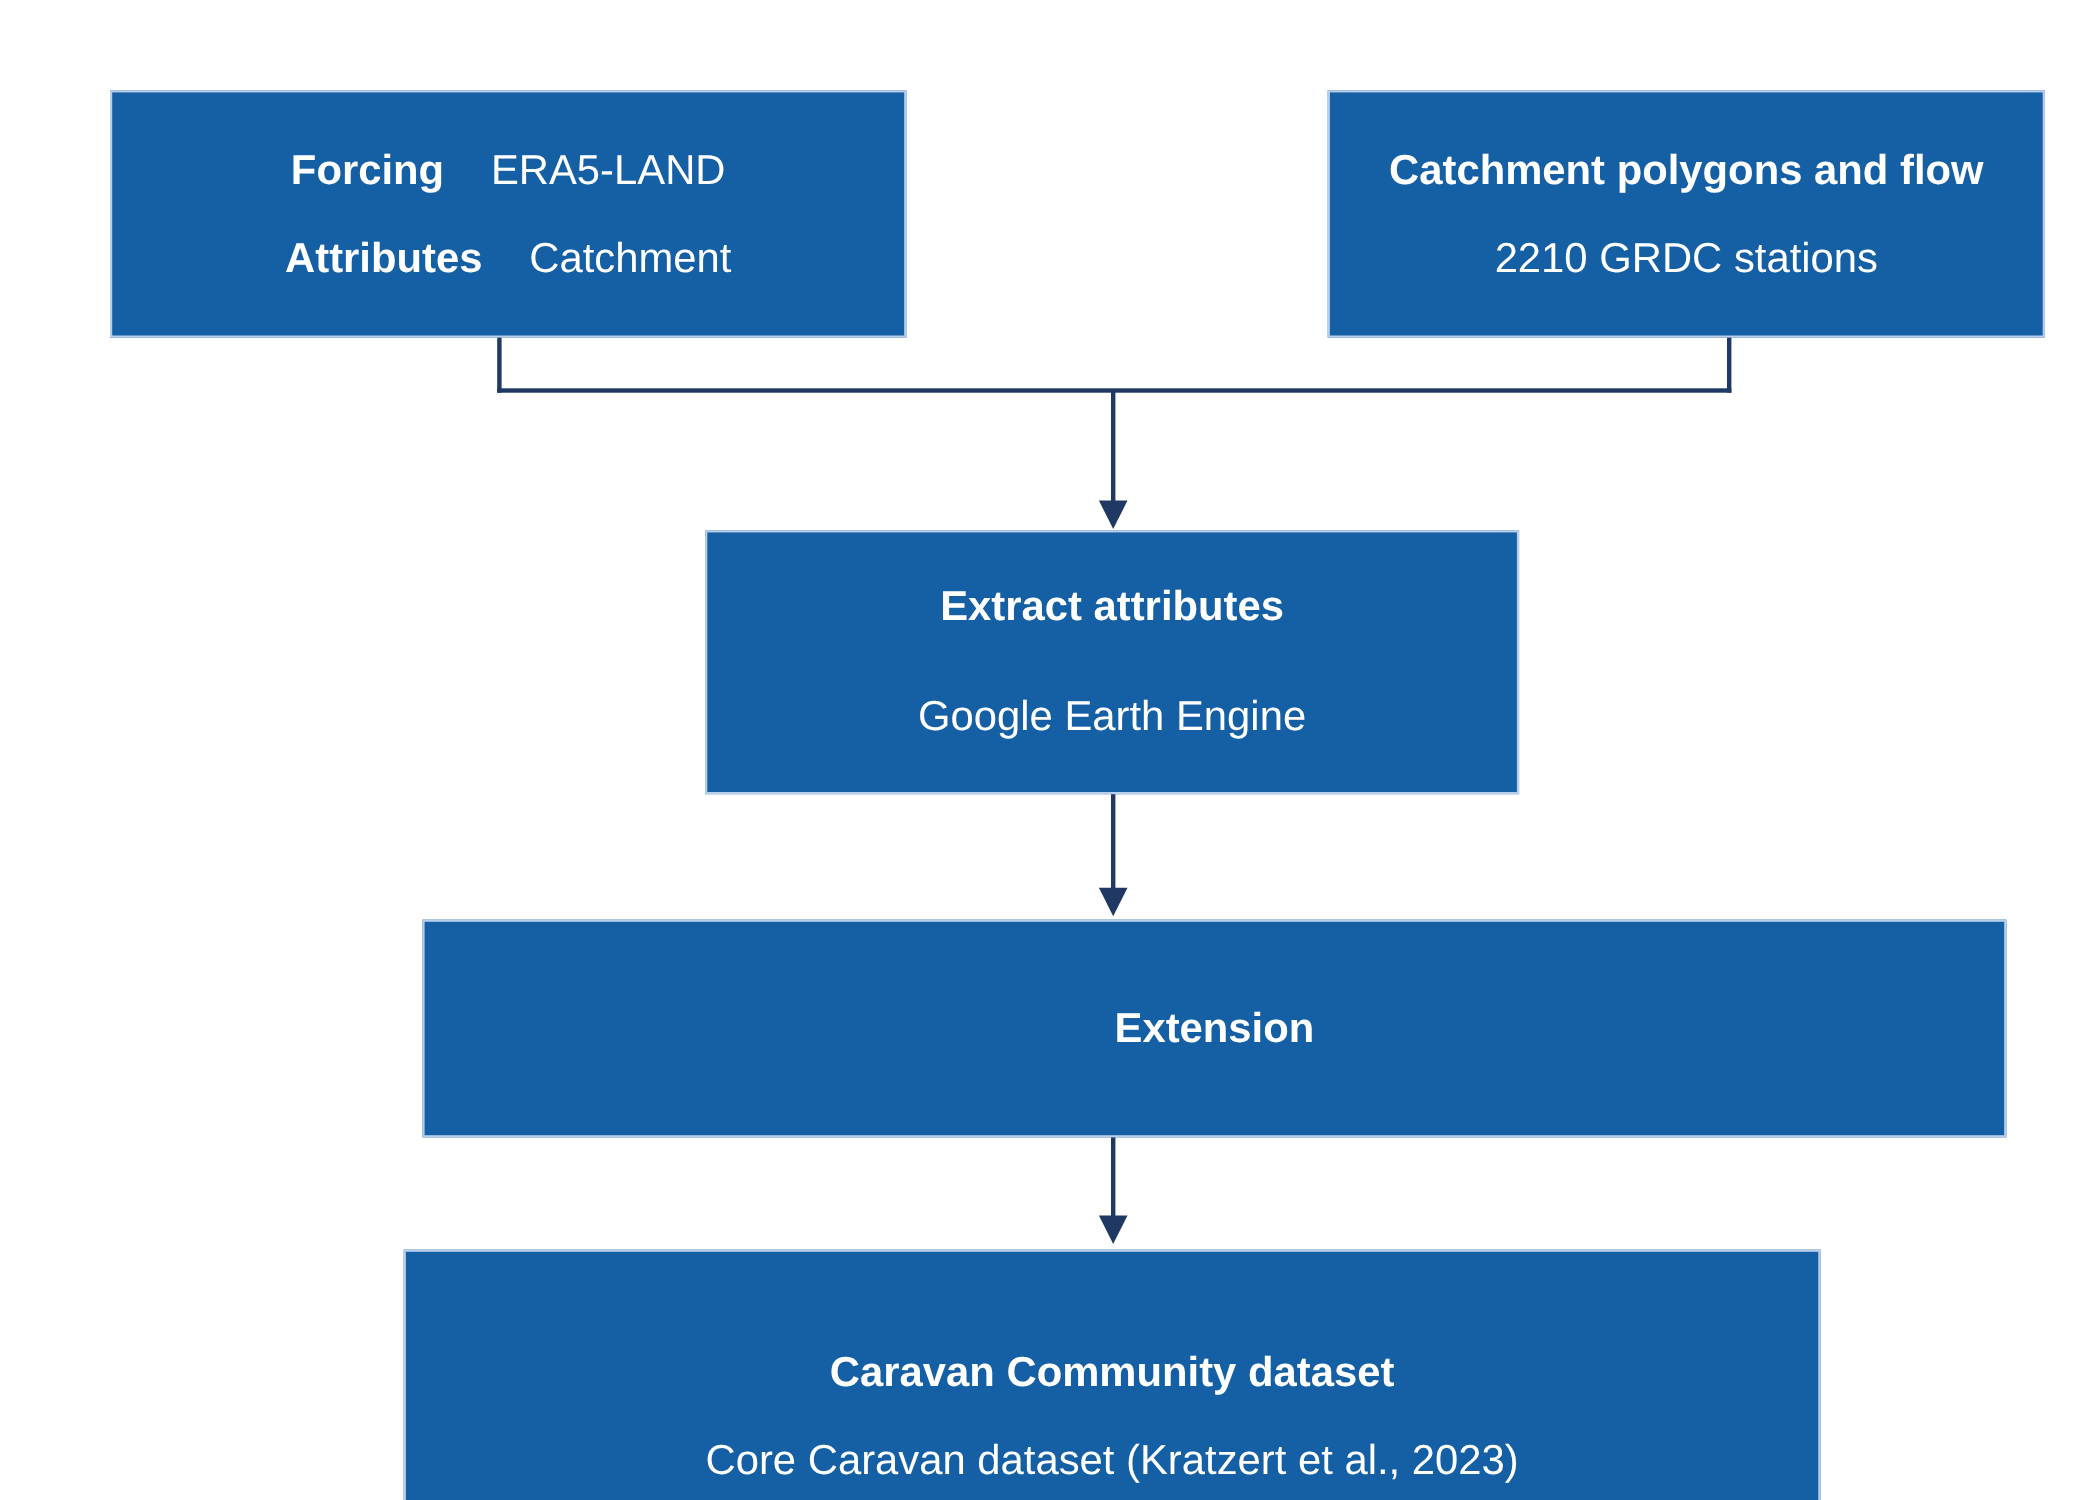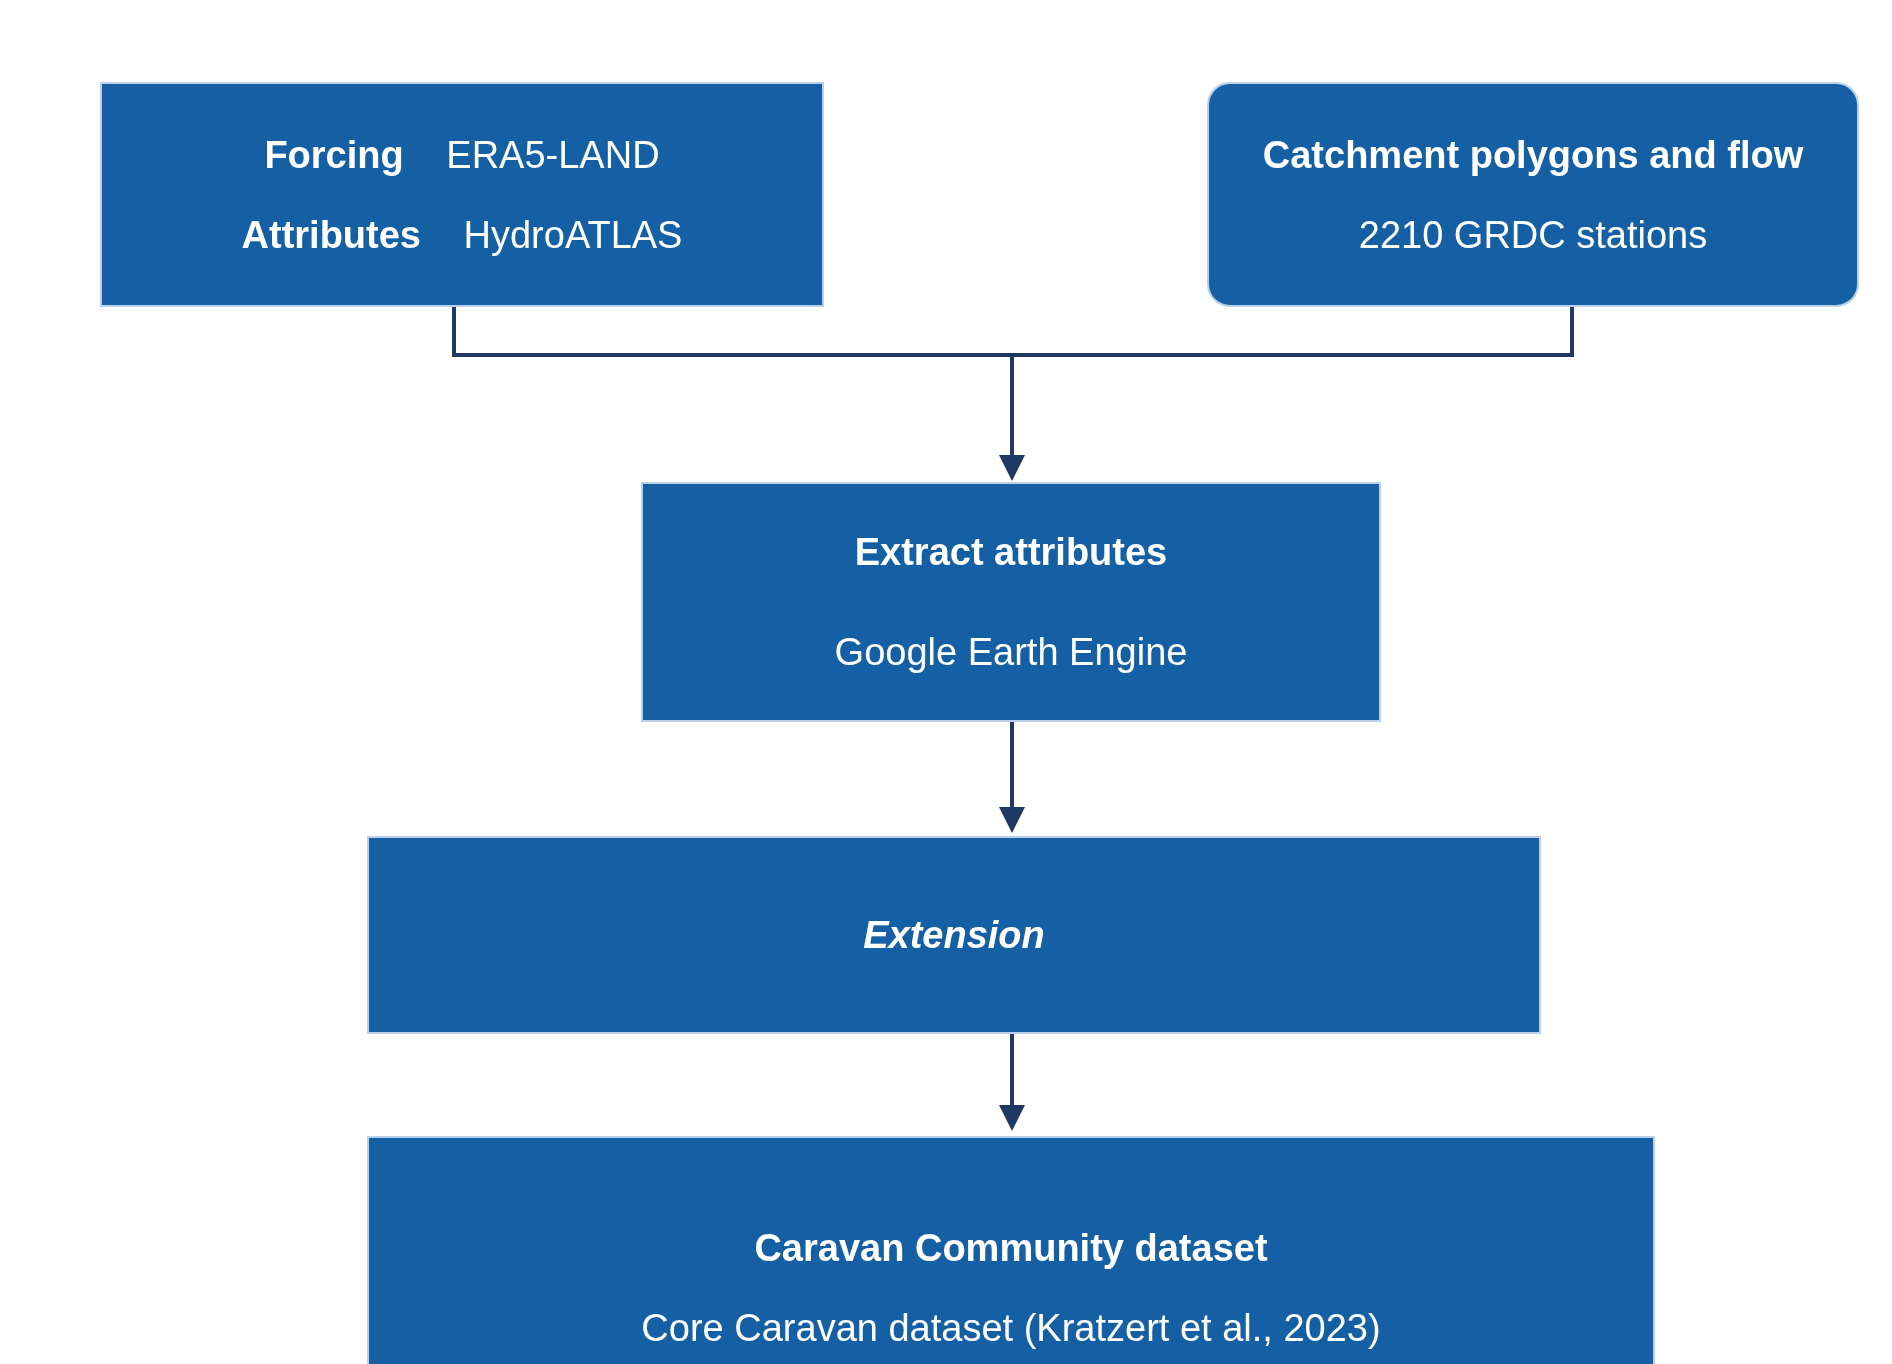--- a/index.html
+++ b/index.html
@@ -33,23 +33,23 @@
     text-align: center;
     font-size: 38px;
     line-height: 48px;
     font-weight: 400;
   }
   .node .b { font-weight: 700; }
   .line { white-space: pre-wrap; }
 
   
   .node-forcing   { left: 36px;   top: 18px;   width: 724px;  height: 225px; }
-  .node-catchment { left: 1143px; top: 18px;   width: 652px;  height: 225px; border-radius: 23px; }
+  .node-catchment { left: 1143px; top: 18px;   width: 652px;  height: 225px; }
   .node-extract   { left: 577px;  top: 418px;  width: 740px;  height: 240px; gap: 20px; }
-  .node-extension { left: 303px;  top: 772px;  width: 1174px; height: 198px; font-style: italic; }
+  .node-extension { left: 320px;  top: 772px;  width: 1440px; height: 198px; }
   .node-caravan   { left: 303px;  top: 1072px; width: 1288px; height: 303px; }
 
   
   .conn {
     position: absolute;
     background: var(--connector);
   }
   .conn-left-v  { left: 388px;  top: 243px; width: 4px;    height: 50px; }
   .conn-right-v { left: 1506px; top: 243px; width: 4px;    height: 50px; }
   .conn-h       { left: 388px;  top: 289px; width: 1122px; height: 4px;  }
@@ -68,21 +68,21 @@
   .head-2 { left: 935px; top: 743px; }
   .head-3 { left: 935px; top: 1041px; }
 </style>
 </head>
 <body>
 
 <div class="canvas">
 
   <div class="node node-forcing">
     <div class="line"><span class="b">Forcing</span><span> ERA5-LAND</span></div>
-    <div class="line"><span class="b">Attributes</span><span> HydroATLAS</span></div>
+    <div class="line"><span class="b">Attributes</span><span> Catchment</span></div>
   </div>
 
   <div class="node node-catchment">
     <div class="line b">Catchment polygons and flow</div>
     <div class="line">2210 GRDC stations</div>
   </div>
 
   <div class="conn conn-left-v"></div>
   <div class="conn conn-right-v"></div>
   <div class="conn conn-h"></div>

